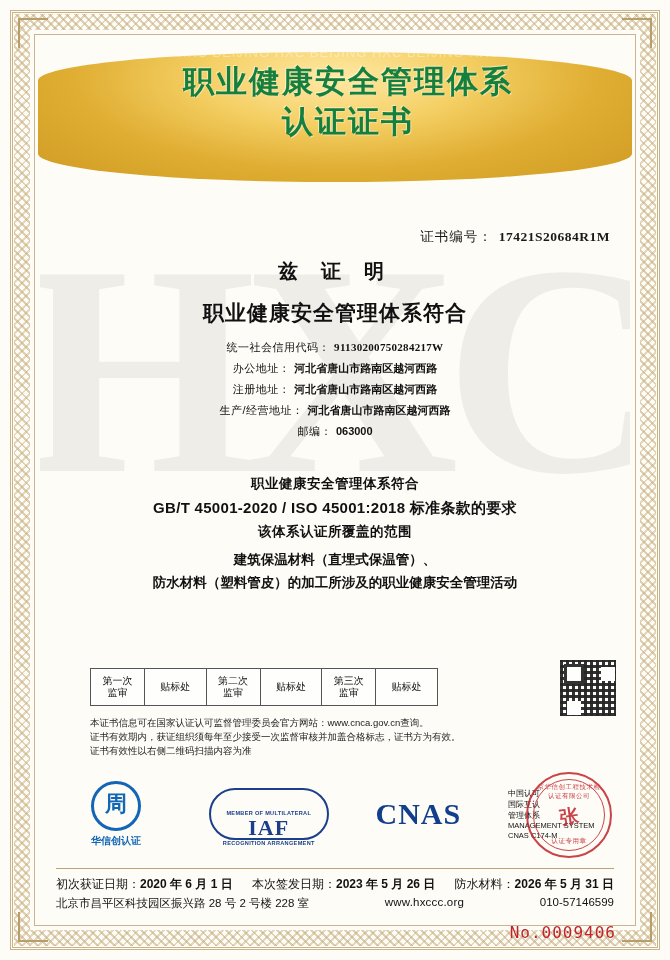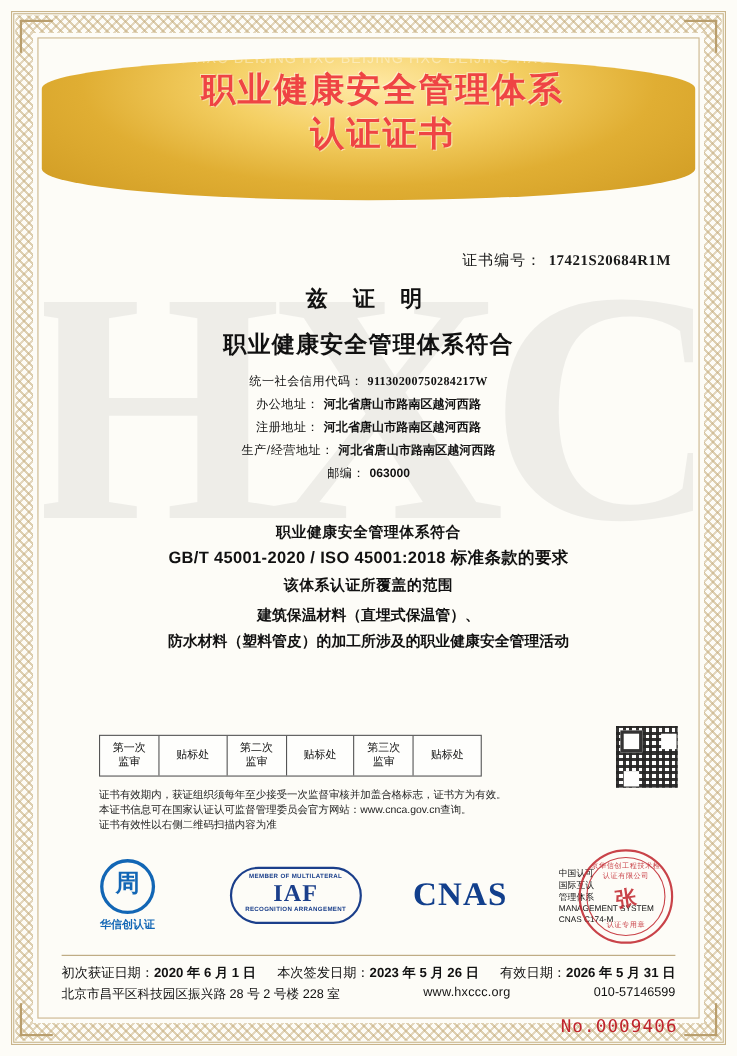--- a/index.html
+++ b/index.html
@@ -107,21 +107,21 @@
   }
   .title-wrap {
     position: absolute;
     left: 0; right: 0; top: 62px;
     text-align: center;
     z-index: 5;
   }
   .title-main, .title-sub {
     font-family: Liberation Sans, sans-serif;
     font-weight: bold;
-    color: #ef4444;
+    color: #15803d;
     text-shadow: 1px 1px 0 #f7dfa0, -1px -1px 0 rgba(255,255,255,.5);
     letter-spacing: 2px;
     margin-left: 26px;
   }
   .title-main { font-size: 31px; line-height: 40px; }
   .title-sub  { font-size: 31px; line-height: 40px; }
 
   
   .cert-no {
     position: absolute;
@@ -258,21 +258,21 @@
   }
   .logo-hx .cap { font-size: 10px; color: #1266b5; font-weight: bold; margin-top: 3px; }
 
   .logo-iaf {
     width: 120px; height: 52px;
     border: 2px solid #1b3f8b;
     border-radius: 26px;
     color: #1b3f8b;
     text-align: center;
     box-sizing: border-box;
-    padding-top: 4px;
+    padding-top: 20px;
   }
   .logo-iaf .top { font-size: 5.6px; letter-spacing: .3px; font-weight: bold; }
   .logo-iaf .big { font-size: 22px; font-weight: bold; line-height: 24px; letter-spacing: 1px; font-family: "Liberation Serif", serif; }
   .logo-iaf .bot { font-size: 5.6px; letter-spacing: .3px; font-weight: bold; }
 
   .logo-cnas { text-align: center; color: #123f8c; }
   .logo-cnas .big {
     font-size: 30px; font-weight: bold; letter-spacing: 1px;
     font-family: "Liberation Serif", serif; line-height: 32px;
   }
@@ -421,22 +421,22 @@
 监审</div>
     <div class="surv-cell wide">贴标处</div>
     <div class="surv-cell" style="white-space:pre-line">第三次
 监审</div>
     <div class="surv-cell wide">贴标处</div>
   </div>
 
   <div class="qr"></div>
 
   <div class="fineprint">
+    <div>本证书信息可在国家认证认可监督管理委员会官方网站：www.cnca.gov.cn查询。</div>
     <div>证书有效期内，获证组织须每年至少接受一次监督审核并加盖合格标志，证书方为有效。</div>
-    <div>本证书信息可在国家认证认可监督管理委员会官方网站：www.cnca.gov.cn查询。</div>
     <div>证书有效性以右侧二维码扫描内容为准</div>
   </div>
 
   <div class="logos">
     <div class="logo-hx">
       <div class="mark">周</div>
       <div class="cap">华信创认证</div>
     </div>
 
     <div class="logo-iaf">
@@ -468,21 +468,21 @@
   <div class="foot-rule"></div>
 
   <div class="foot-dates">
     <div>
       <span>初次获证日期：</span><span class="v">2020 年 6 月 1 日</span>
     </div>
     <div>
       <span>本次签发日期：</span><span class="v">2023 年 5 月 26 日</span>
     </div>
     <div>
-      <span>有效日期：</span><span class="v">2026 年 5 月 31 日</span>
+      <span>防水材料：</span><span class="v">2026 年 5 月 31 日</span>
     </div>
   </div>
 
   <div class="foot-addr">
     <div>北京市昌平区科技园区振兴路 28 号 2 号楼 228 室</div>
     <div class="mid">www.hxccc.org</div>
     <div>010-57146599</div>
   </div>
 
   <div class="serial">No.0009406</div>

